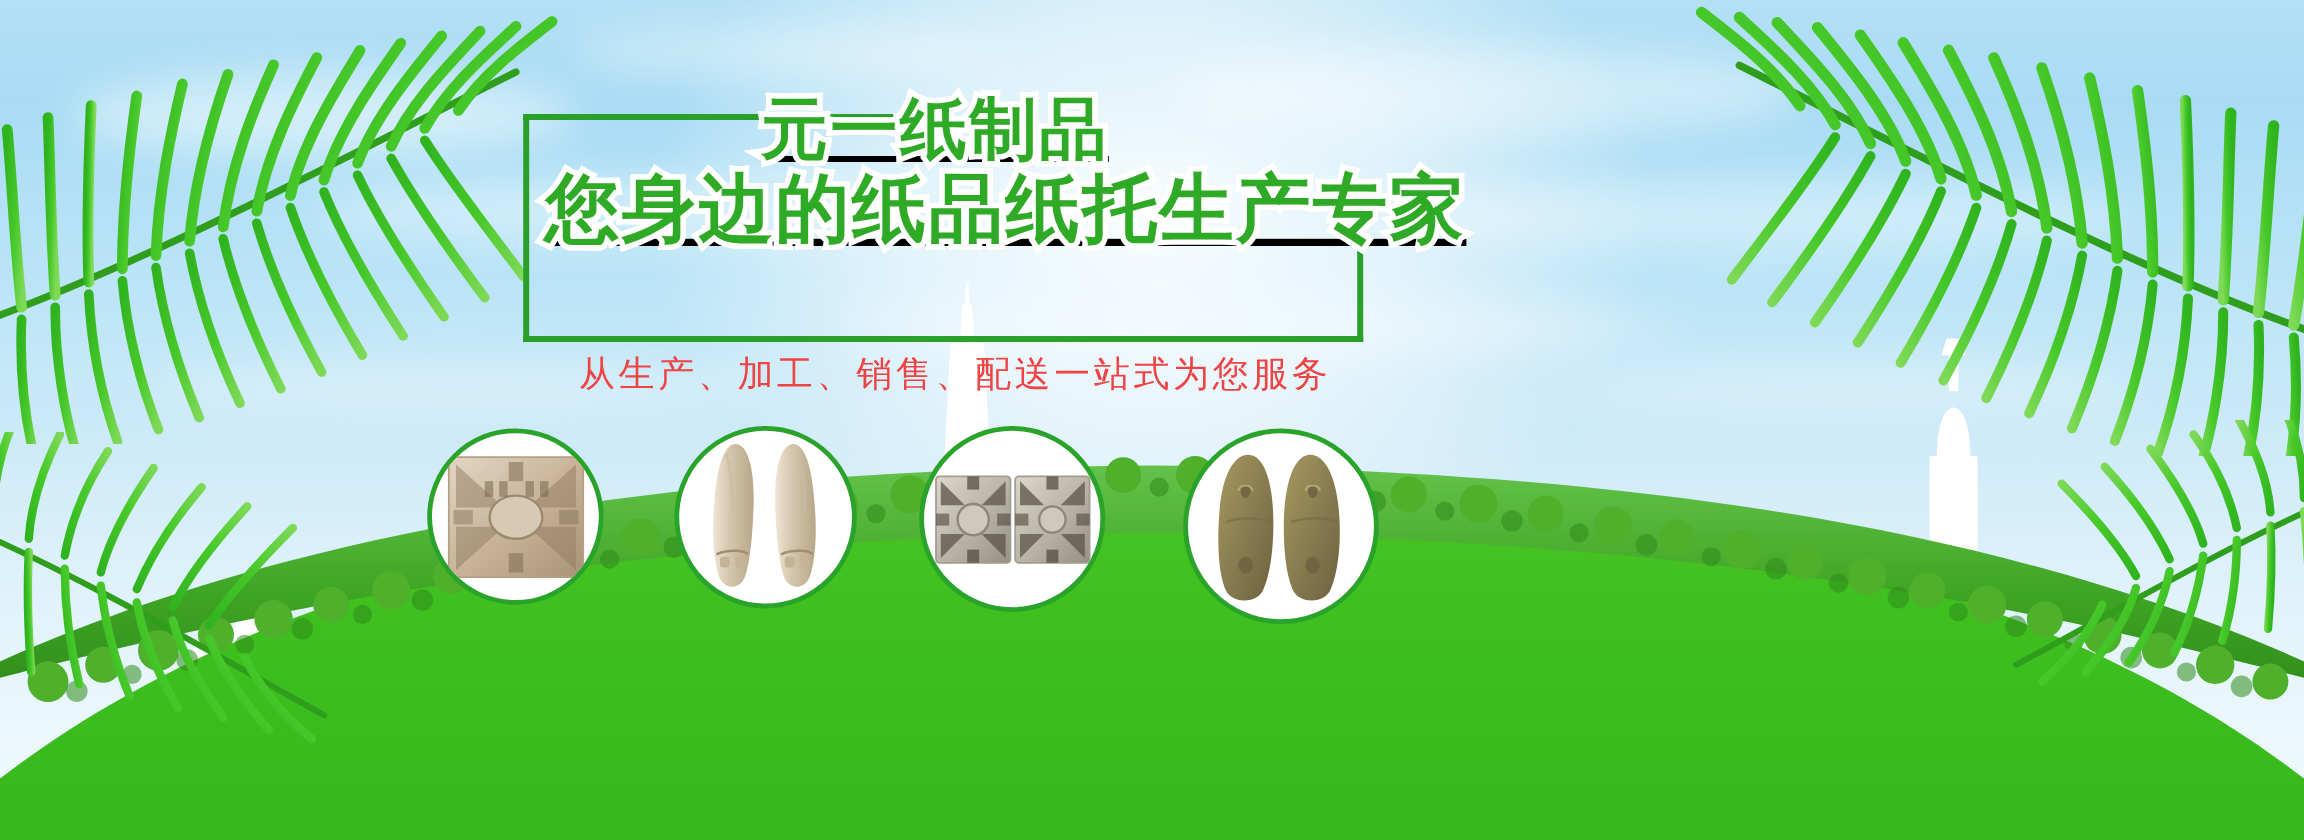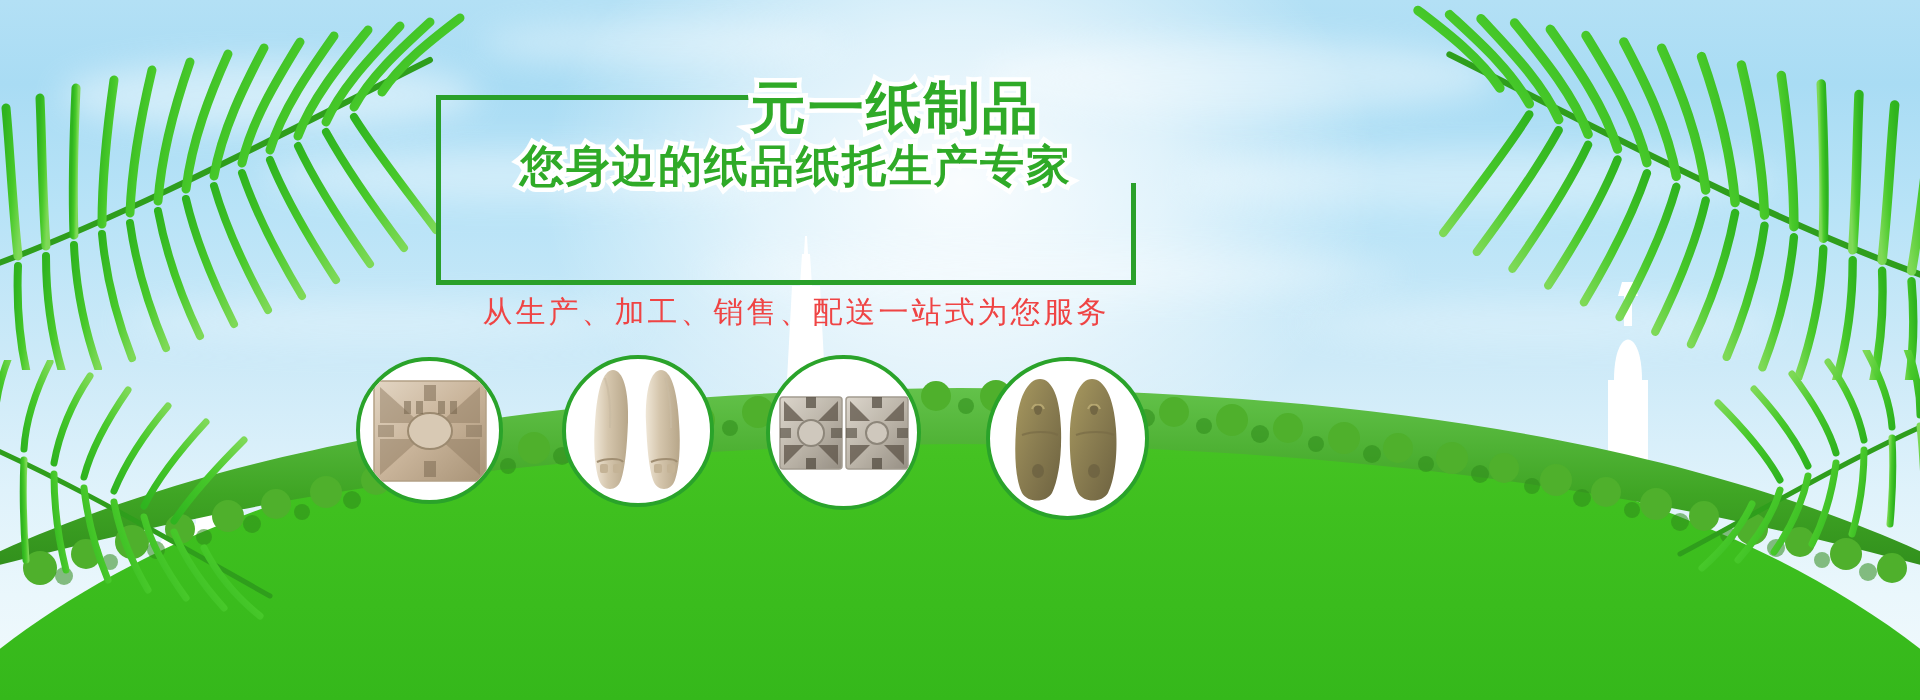--- a/index.html
+++ b/index.html
@@ -52,34 +52,35 @@
   }
   .frame-top-left{
     position:absolute;left:0;top:0;width:330px;height:5px;background:#2aa02a;
   }
   .frame-right{
     position:absolute;right:0;top:88px;bottom:0;width:5px;background:#2aa02a;
   }
 
   .title-lines{
     position:absolute;left:0;top:-18px;width:760px;
-    text-align:center;
+    text-align:left;
+    text-decoration:underline;
   }
   .t-line{
     color:#2faa27;
     font-weight:800;
     letter-spacing:2px;
     line-height:1;
     white-space:nowrap;
     -webkit-text-stroke:9px #ffffff;
     paint-order:stroke fill;
     text-shadow:0 0 0 #fff;
   }
   .t1{font-size:56px;margin-left:198px;margin-bottom:8px;}
-  .t2{font-size:44px;}
+  .t2{font-size:62px;margin-left:18px;}
 
   .subtitle{
     position:absolute;left:436px;top:292px;width:720px;
     text-align:center;
     font-size:30px;color:#ef4444;letter-spacing:3px;white-space:nowrap;
     font-weight:400;
   }
 
   
   .circle{

